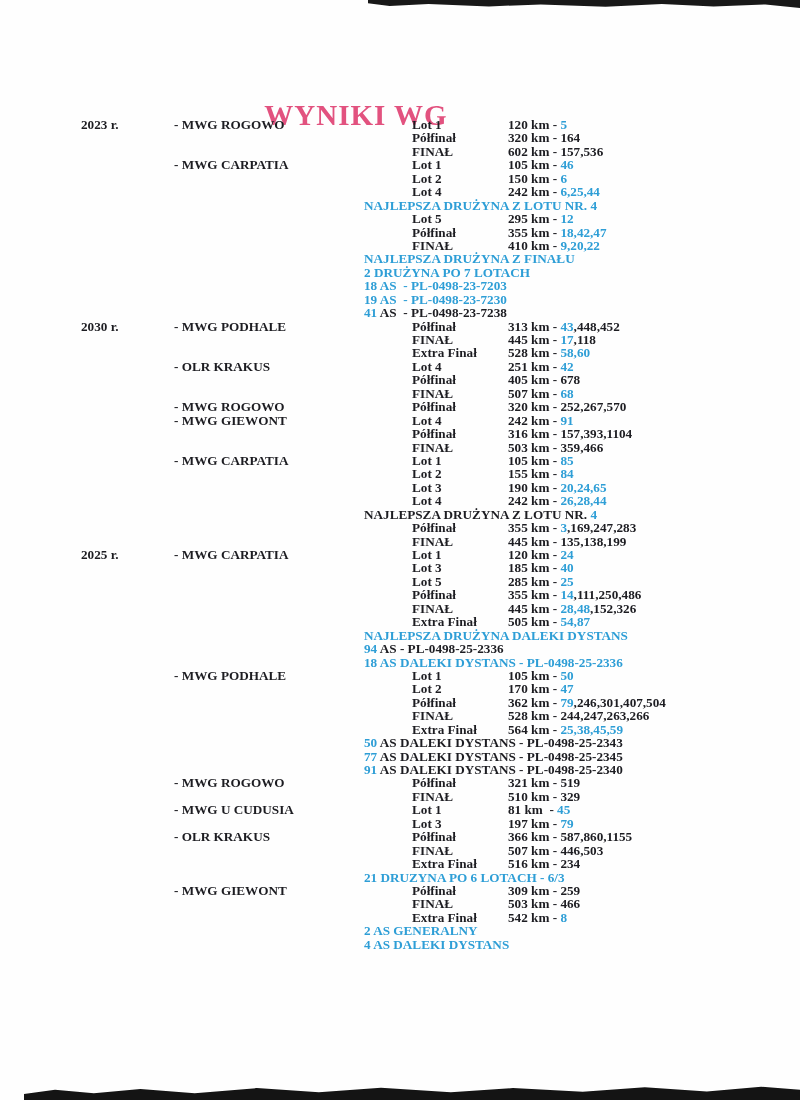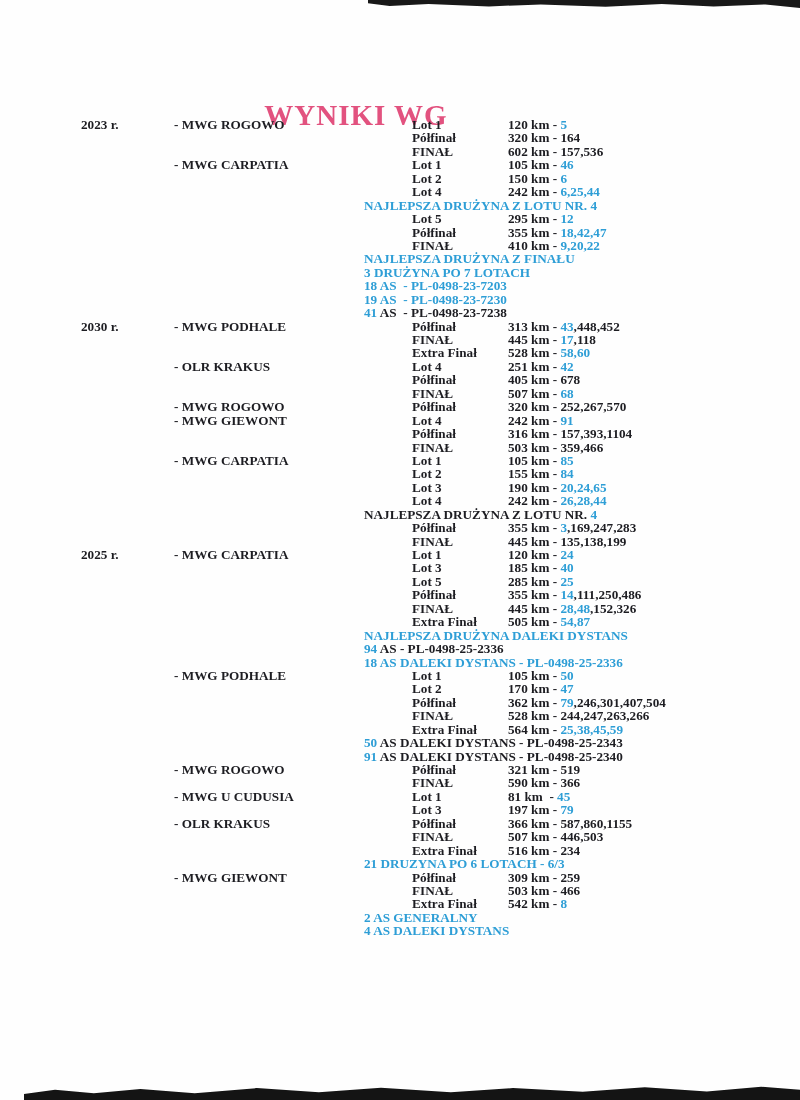--- a/index.html
+++ b/index.html
@@ -90,21 +90,21 @@
         <span class="cell val"><span>355 km - </span><span class="b">18,42,47</span></span>
       </div>
       <div class="row">
         <span class="cell stage"><span>FINAŁ</span></span>
         <span class="cell val"><span>410 km - </span><span class="b">9,20,22</span></span>
       </div>
       <div class="row">
         <span class="cell note"><span class="b">NAJLEPSZA DRUŻYNA Z FINAŁU</span></span>
       </div>
       <div class="row">
-        <span class="cell note"><span class="b">3 DRUŻYNA PO 7 LOTACH</span></span>
+        <span class="cell note"><span class="b">2 DRUŻYNA PO 7 LOTACH</span></span>
       </div>
       <div class="row">
         <span class="cell note"><span class="b">18 AS  - PL-0498-23-7203</span></span>
       </div>
       <div class="row">
         <span class="cell note"><span class="b">19 AS  - PL-0498-23-7230</span></span>
       </div>
       <div class="row">
         <span class="cell note"><span class="b">41</span><span> AS  - PL-0498-23-7238</span></span>
       </div>
@@ -234,30 +234,33 @@
         <span class="cell val"><span>528 km - 244,247,263,266</span></span>
       </div>
       <div class="row">
         <span class="cell stage"><span>Extra Finał</span></span>
         <span class="cell val"><span>564 km - </span><span class="b">25,38,45,59</span></span>
       </div>
       <div class="row">
         <span class="cell note"><span class="b">50</span><span> AS DALEKI DYSTANS - PL-0498-25-2343</span></span>
       </div>
       <div class="row">
+        <span class="cell note"><span class="b">77</span><span> AS DALEKI DYSTANS - PL-0498-25-2345</span></span>
+      </div>
+      <div class="row">
         <span class="cell note"><span class="b">91</span><span> AS DALEKI DYSTANS - PL-0498-25-2340</span></span>
       </div>
       <div class="row">
         <span class="cell club"><span>- MWG ROGOWO</span></span>
         <span class="cell stage"><span>Półfinał</span></span>
         <span class="cell val"><span>321 km - 519</span></span>
       </div>
       <div class="row">
         <span class="cell stage"><span>FINAŁ</span></span>
-        <span class="cell val"><span>590 km - 366</span></span>
+        <span class="cell val"><span>510 km - 329</span></span>
       </div>
       <div class="row">
         <span class="cell club"><span>- MWG U CUDUSIA</span></span>
         <span class="cell stage"><span>Lot 1</span></span>
         <span class="cell val"><span>81 km  - </span><span class="b">45</span></span>
       </div>
       <div class="row">
         <span class="cell stage"><span>Lot 3</span></span>
         <span class="cell val"><span>197 km - </span><span class="b">79</span></span>
       </div>

